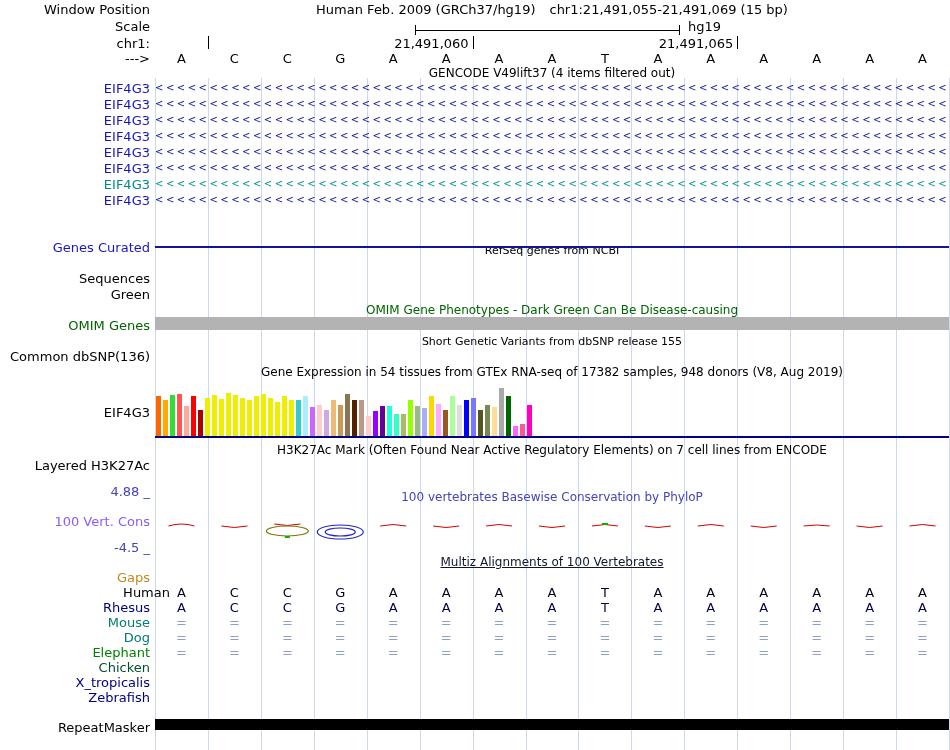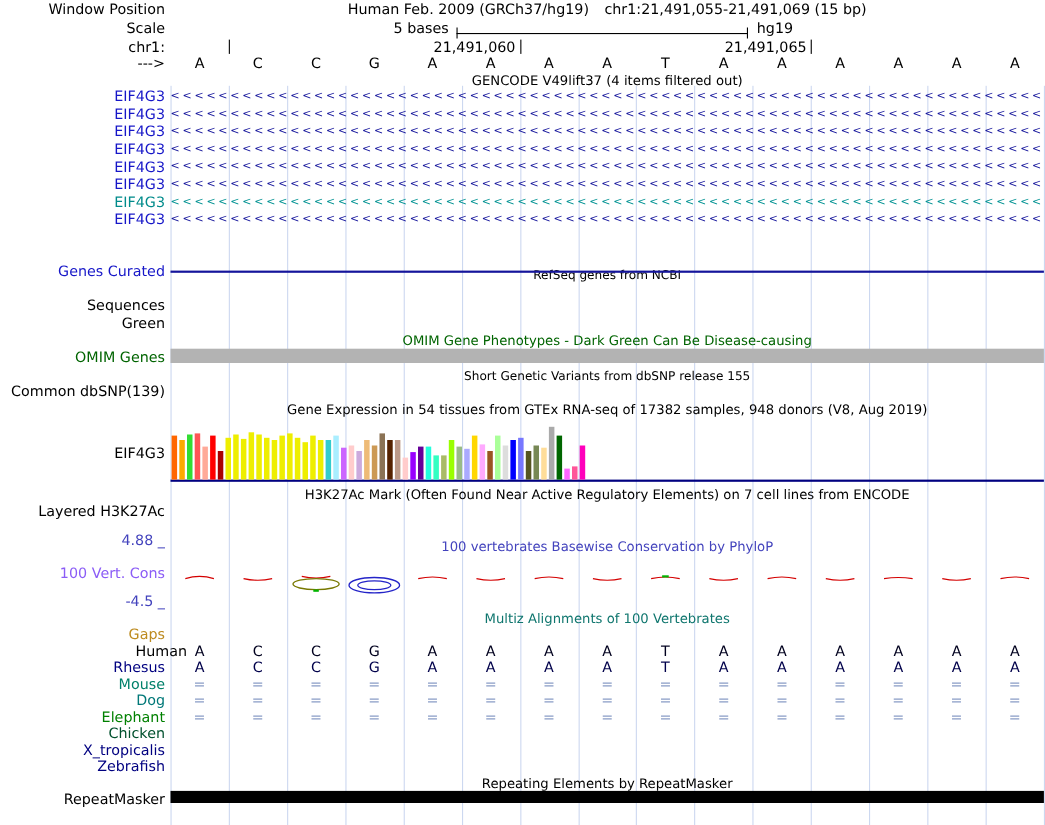--- a/index.html
+++ b/index.html
@@ -15,21 +15,20 @@
 </style>
 </head>
 <body>
 
 <div id="gb">
 
   <div class="lbl" style="top:2px">Window Position</div>
   <div class="ct" style="top:2px"><span>Human Feb. 2009 (GRCh37/hg19)</span><span style="margin-left:14px">chr1:21,491,055-21,491,069 (15 bp)</span></div>
 
   <div class="lbl" style="top:19px">Scale</div>
-  <div class="a" style="left:155px;top:19px;width:253px;text-align:right">5 bases</div>
   <div class="a" style="left:415px;top:30px;width:265px;height:1px;background:#000"></div>
   <div class="a" style="left:415px;top:25px;width:1px;height:10px;background:#000"></div>
   <div class="a" style="left:679px;top:25px;width:1px;height:10px;background:#000"></div>
   <div class="a" style="left:688px;top:19px">hg19</div>
 
   <div class="lbl" style="top:36px">chr1:</div>
 
   <div class="lbl" style="top:51px">---&gt;</div>
 
   <div class="ct s12" style="top:66px">GENCODE V49lift37 (4 items filtered out)</div>
@@ -39,38 +38,37 @@
   <div class="lbl" style="top: 240px; color: rgb(22, 22, 200);">Genes Curated</div>
 
   <div class="lbl" style="top:271px">Sequences</div>
   <div class="lbl" style="top:287px">Green</div>
 
   <div class="ct s12" style="top: 303px; color: rgb(0, 100, 0);">OMIM Gene Phenotypes - Dark Green Can Be Disease-causing</div>
   <div class="a" style="left: 155px; top: 317px; width: 794px; height: 13px; background: rgb(179, 179, 179);"></div>
   <div class="lbl" style="top: 318px; color: rgb(0, 100, 0);">OMIM Genes</div>
 
   <div class="ct s11" style="top:335px">Short Genetic Variants from dbSNP release 155</div>
-  <div class="lbl" style="top:349px">Common dbSNP(139)</div>
+  <div class="lbl" style="top:349px">Common dbSNP(136)</div>
 
   <div class="ct s12" style="top:365px">Gene Expression in 54 tissues from GTEx RNA-seq of 17382 samples, 948 donors (V8, Aug 2019)</div>
   <div class="lbl" style="top:405px">EIF4G3</div>
   <div class="a" style="left: 155px; top: 436px; width: 794px; height: 2px; background: rgb(0, 0, 128);"></div>
 
   <div class="ct s12" style="top:443px">H3K27Ac Mark (Often Found Near Active Regulatory Elements) on 7 cell lines from ENCODE</div>
   <div class="lbl" style="top:458px">Layered H3K27Ac</div>
 
   <div class="lbl" style="top: 484px; color: rgb(67, 67, 189);">4.88 _</div>
   <div class="ct s12" style="top: 490px; color: rgb(67, 67, 189);">100 vertebrates Basewise Conservation by PhyloP</div>
   <div class="lbl" style="top: 514px; color: #8b5cf6;">100 Vert. Cons</div>
   <div class="lbl" style="top: 540px; color: rgb(67, 67, 189);">-4.5 _</div>
 
-  <div class="ct s12" style="top: 555px; color: #0f766e;">Multiz Alignments of 100 Vertebrates</div>
+  <div class="ct s12" style="top: 555px; color: #0f172a; text-decoration: underline;">Multiz Alignments of 100 Vertebrates</div>
   <div class="lbl" style="top: 570px; color: rgb(189, 139, 32);">Gaps</div>
 
-  <div class="ct s12" style="top:705px">Repeating Elements by RepeatMasker</div>
   <div class="a" style="left:155px;top:719px;width:794px;height:11px;background:#000"></div>
   <div class="lbl" style="top:720px">RepeatMasker</div>
 
 <div class="a" style="left: 155px; top: 78px; width: 1px; height: 672px; background: rgb(204, 216, 240); z-index: 0;"></div>
     <div class="a" style="left: 207.933px; top: 78px; width: 1px; height: 672px; background: rgb(204, 216, 240); z-index: 0;"></div>
     <div class="a" style="left: 260.867px; top: 78px; width: 1px; height: 672px; background: rgb(204, 216, 240); z-index: 0;"></div>
     <div class="a" style="left: 313.8px; top: 78px; width: 1px; height: 672px; background: rgb(204, 216, 240); z-index: 0;"></div>
     <div class="a" style="left: 366.733px; top: 78px; width: 1px; height: 672px; background: rgb(204, 216, 240); z-index: 0;"></div>
     <div class="a" style="left: 419.667px; top: 78px; width: 1px; height: 672px; background: rgb(204, 216, 240); z-index: 0;"></div>
     <div class="a" style="left: 472.6px; top: 78px; width: 1px; height: 672px; background: rgb(204, 216, 240); z-index: 0;"></div>

